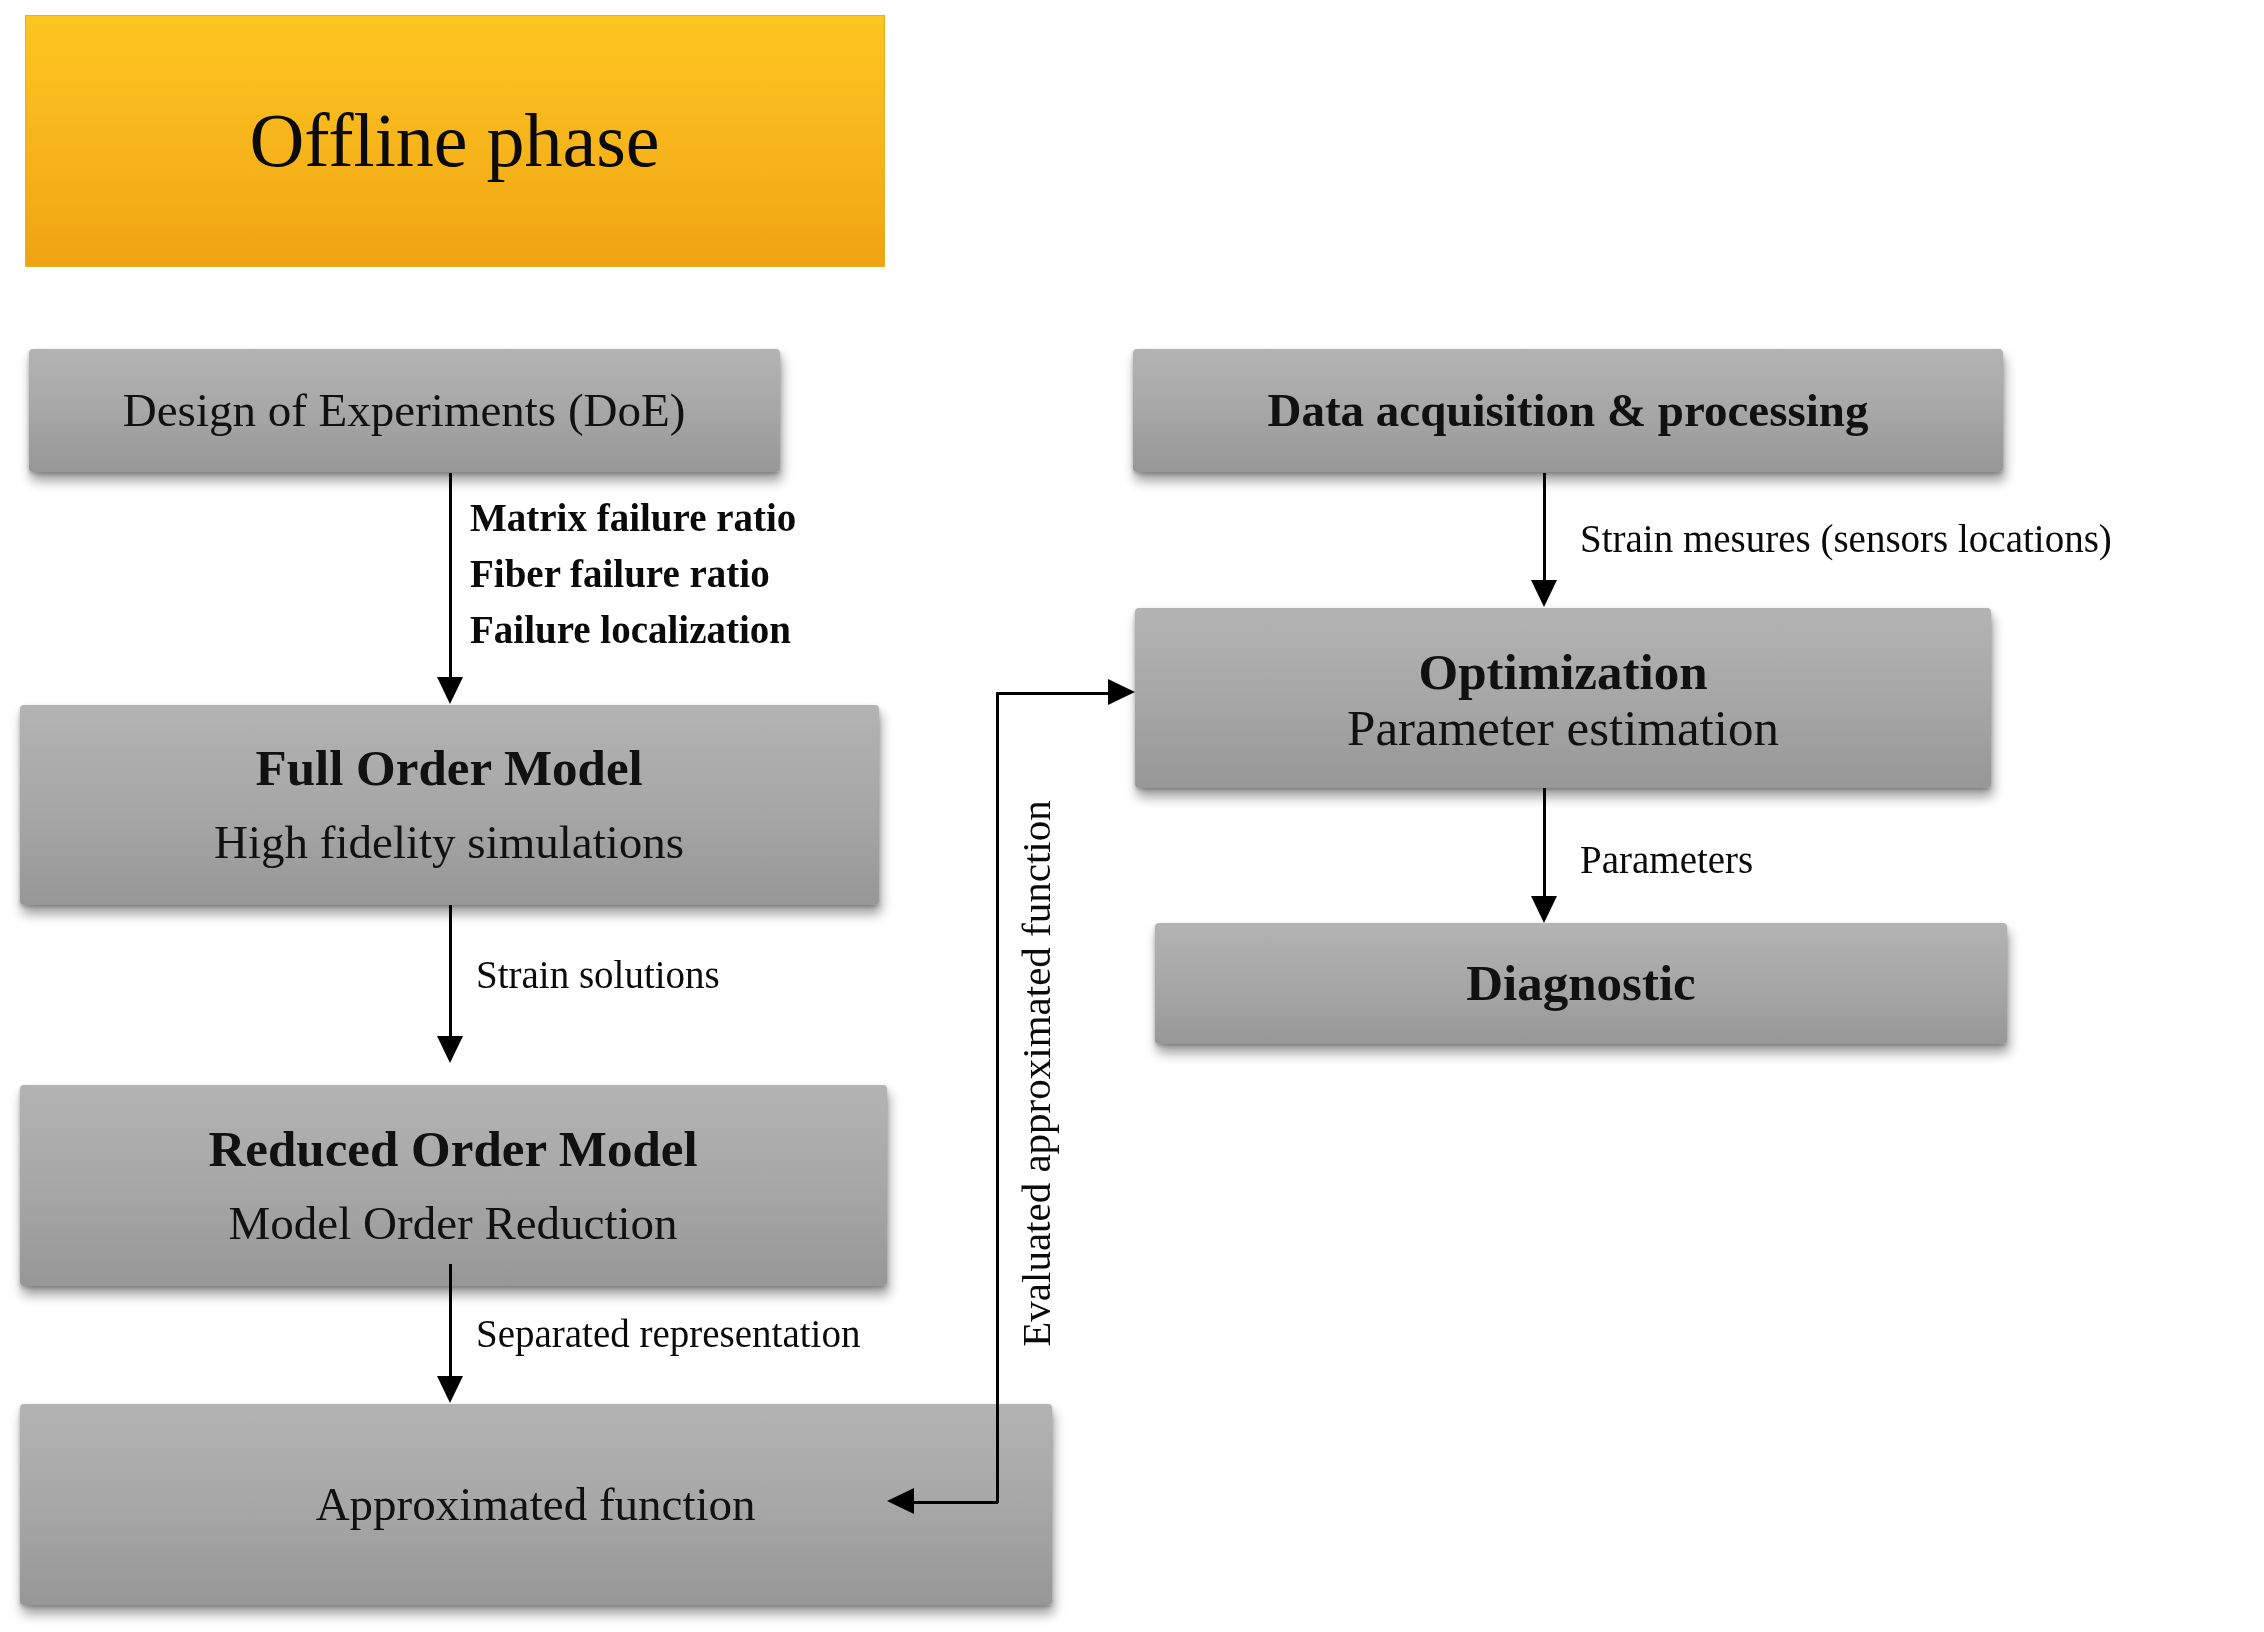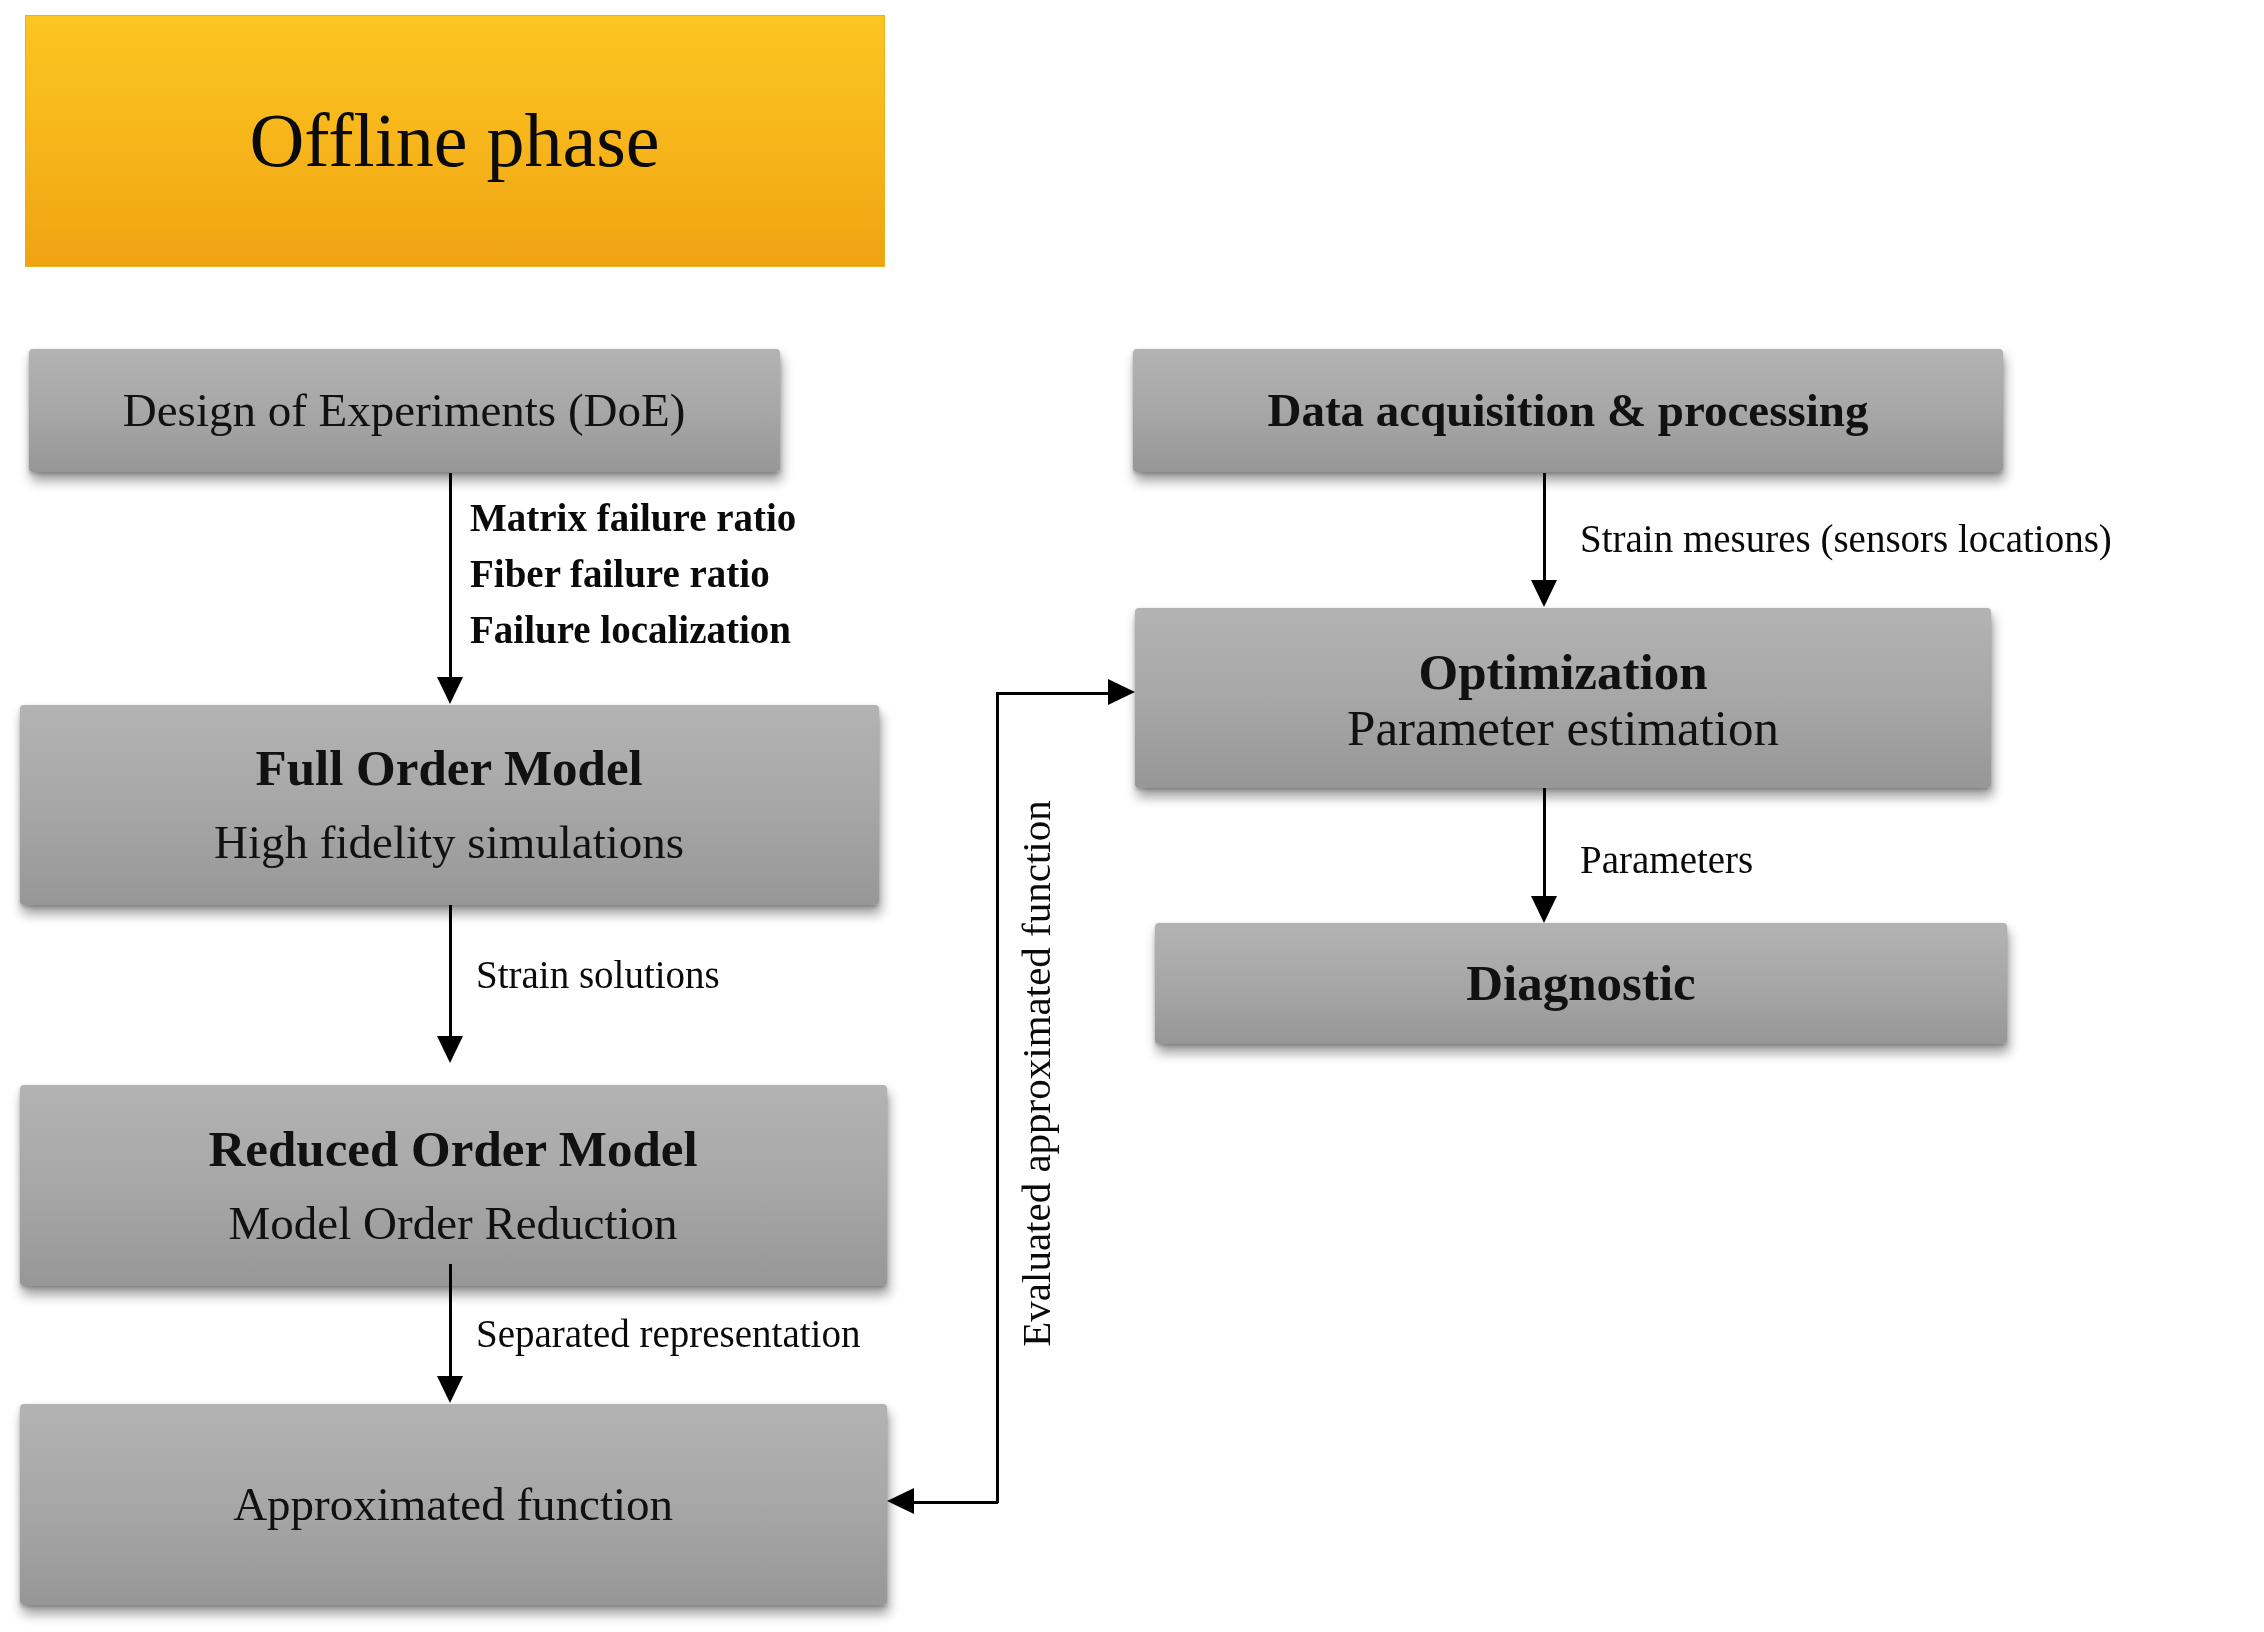--- a/index.html
+++ b/index.html
@@ -89,21 +89,21 @@
   <div class="node" style="left:19.6px;top:705px;width:859px;height:200px;">
     <div class="node-title-bold">Full Order Model</div>
     <div class="node-sub">High fidelity simulations</div>
   </div>
 
   <div class="node" style="left:19.6px;top:1037px;width:867px;height:201px;margin-top:48px;">
     <div class="node-title-bold">Reduced Order Model</div>
     <div class="node-sub">Model Order Reduction</div>
   </div>
 
-  <div class="node" style="left:19.6px;top:1404px;width:867px;height:201px;">
+  <div class="node" style="left:19.6px;top:1404px;width:1032px;height:201px;">
     <div class="node-title">Approximated function</div>
   </div>
 
   <div class="node" style="left:1133px;top:349px;width:870px;height:123px;font-weight:bold;">
     <div class="node-title">Data acquisition &amp; processing</div>
   </div>
 
   <div class="node" style="left:1135px;top:608px;width:856px;height:180px;">
     <div class="opt-title">Optimization</div>
     <div class="opt-sub">Parameter estimation</div>

